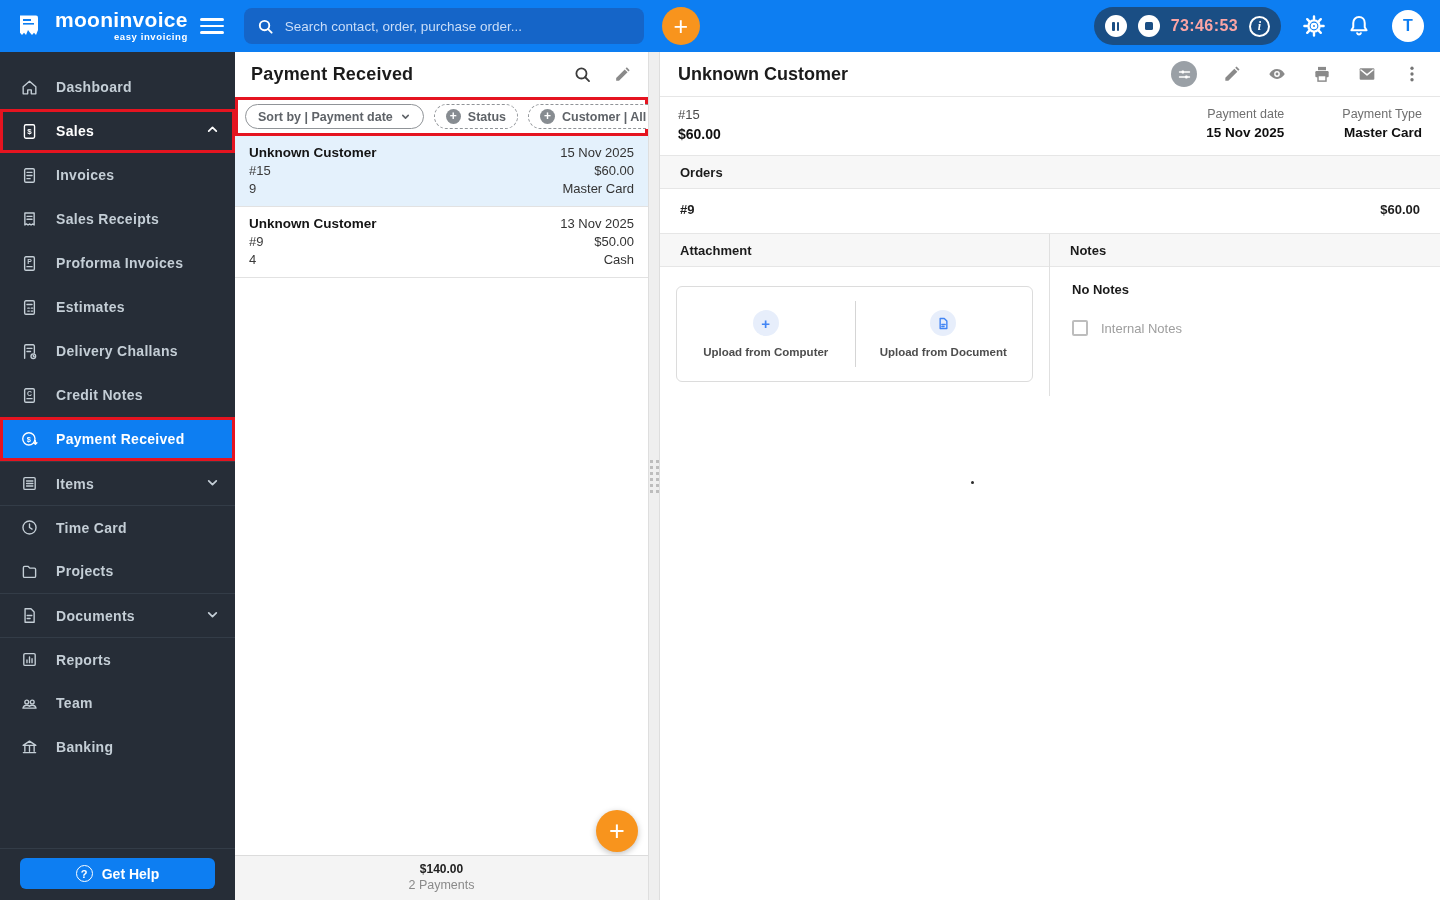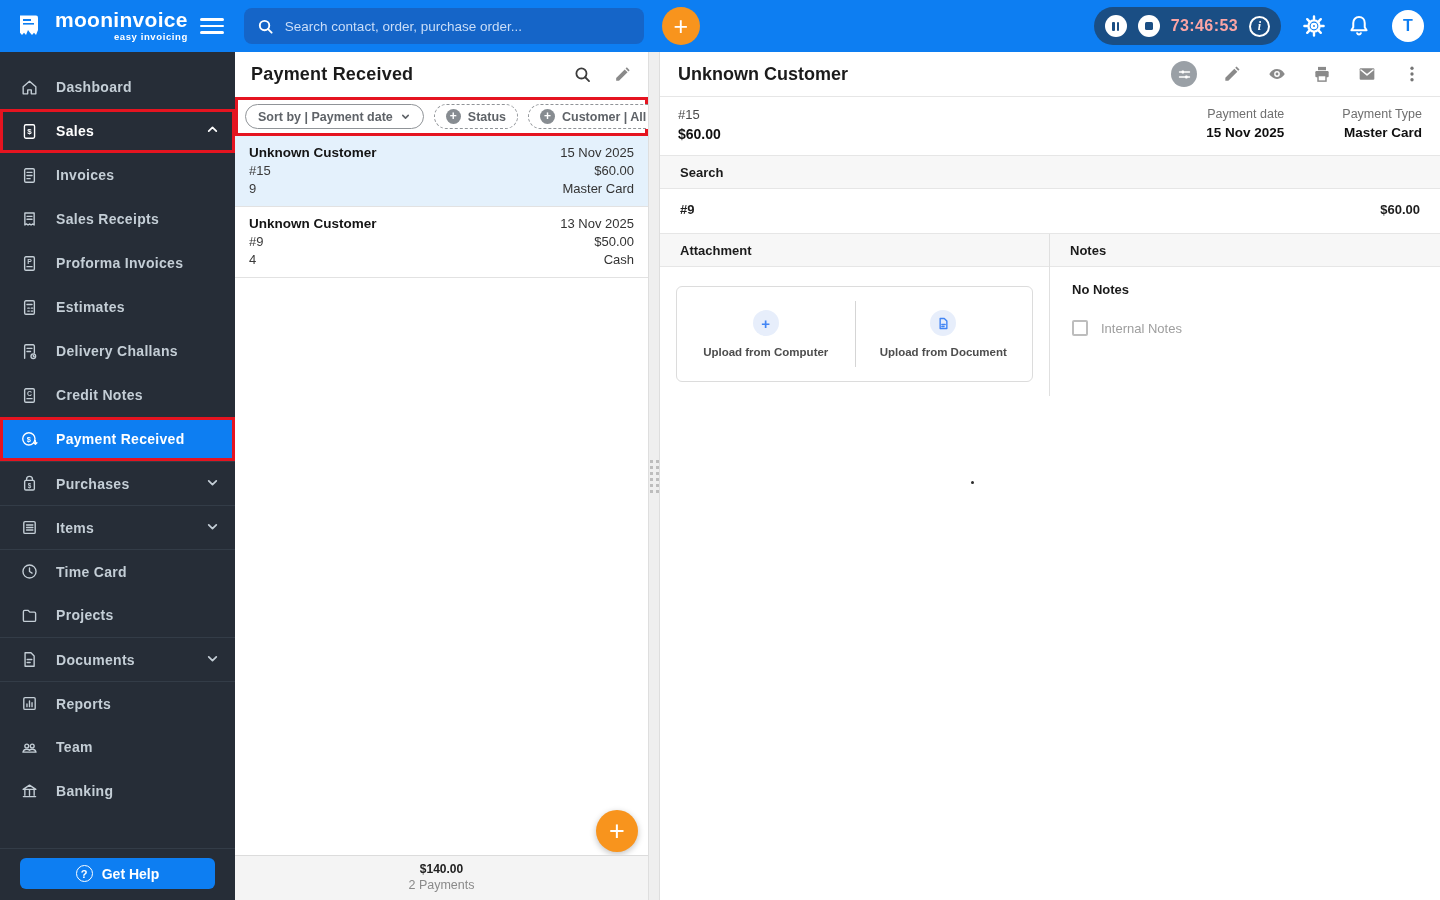--- a/index.html
+++ b/index.html
@@ -257,33 +257,20 @@
             <circle cx="8.4" cy="8.4" r="5.8"></circle>
             <text x="8.4" y="11" font-size="7" text-anchor="middle">$</text>
             <path d="M14.6 10.2v3.2M13.2 12l1.4 1.5L16 12"></path>
           </svg>
         </span>
       <span class="nav-label">Payment Received</span>
     </div>
     <div class="nav-item group-start">
       <span class="nav-icon">
           <svg viewBox="0 0 18 18">
-            <path d="M6.2 6V5a2.8 2.8 0 0 1 5.6 0v1"></path>
-            <rect x="4.4" y="6" width="9.2" height="9.2" rx="1.2"></rect>
-            <text x="9" y="13" font-size="6" text-anchor="middle">$</text>
-          </svg>
-        </span>
-      <span class="nav-label">Purchases</span>
-      <span class="chev"><svg viewBox="0 0 12 12">
-            <path d="M2.5 4.5 6 8l3.5-3.5"></path>
-          </svg></span>
-    </div>
-    <div class="nav-item group-start">
-      <span class="nav-icon">
-          <svg viewBox="0 0 18 18">
             <rect x="3.6" y="3.4" width="10.8" height="11.2" rx="1.2"></rect>
             <path d="M6.2 6.6h6M6.2 9h6M6.2 11.4h6"></path>
           </svg>
         </span>
       <span class="nav-label">Items</span>
       <span class="chev"><svg viewBox="0 0 12 12">
             <path d="M2.5 4.5 6 8l3.5-3.5"></path>
           </svg></span>
     </div>
     <div class="nav-item group-start">
@@ -483,21 +470,21 @@
           <div class="sum-lbl">Payment date</div>
           <div class="sum-val">15 Nov 2025</div>
         </div>
         <div>
           <div class="sum-lbl">Payment Type</div>
           <div class="sum-val">Master Card</div>
         </div>
       </div>
     </div>
 
-    <div class="section-band">Search</div>
+    <div class="section-band">Orders</div>
     <div class="order-row">
       <span>#9</span>
       <span class="order-amt">$60.00</span>
     </div>
 
     <div class="two-col">
       <div class="col-attachment">
         <div class="section-band">Attachment</div>
         <div class="attach-content">
           <div class="attach-box">

